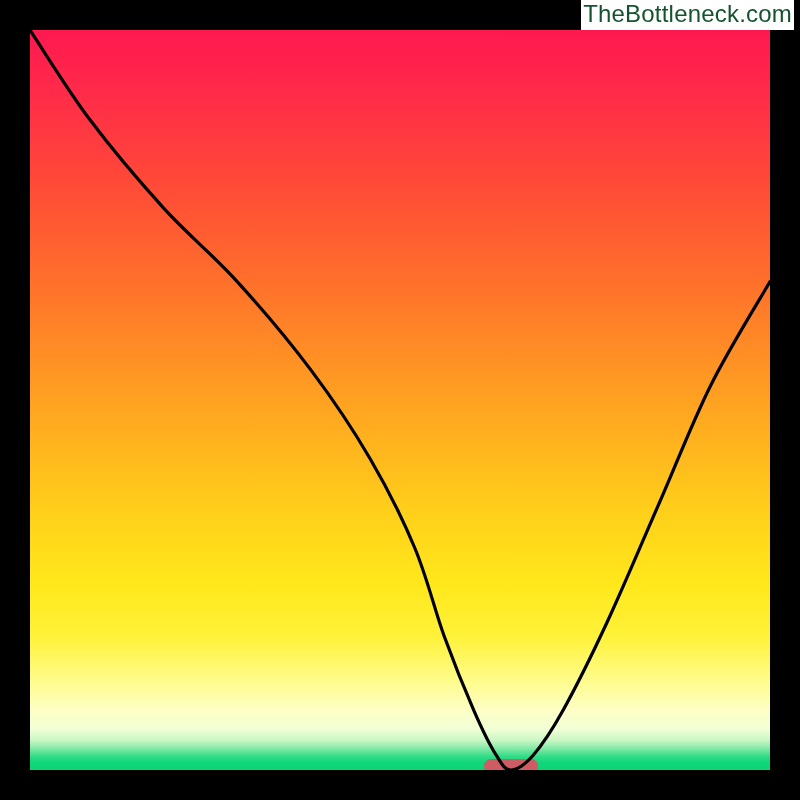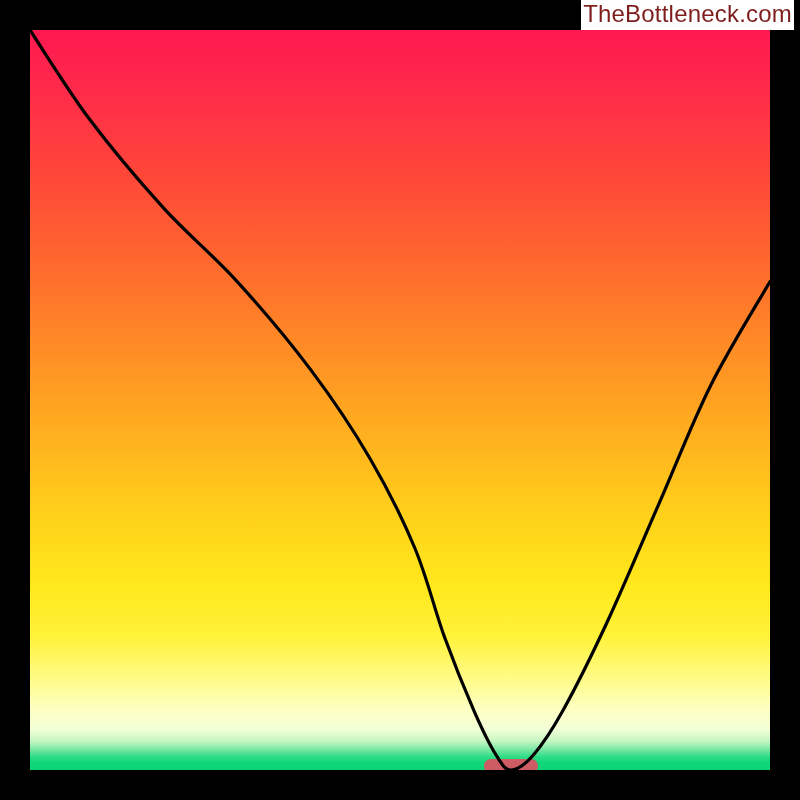--- a/index.html
+++ b/index.html
@@ -12,21 +12,21 @@
     position: relative;
     width: 800px;
     height: 800px;
     margin: 0;
     background: #000;
   }
   .watermark {
     position: absolute;
     top: 0px;
     right: 6px;
-    color: #7f1d1d;
+    color: #14532d;
     font-size: 24px;
     letter-spacing: 0.2px;
     font-weight: 400;
     background: #fff;
     padding: 0 2px 2px 2px;
     z-index: 5;
   }
   .plot {
     position: absolute;
     left: 30px;

